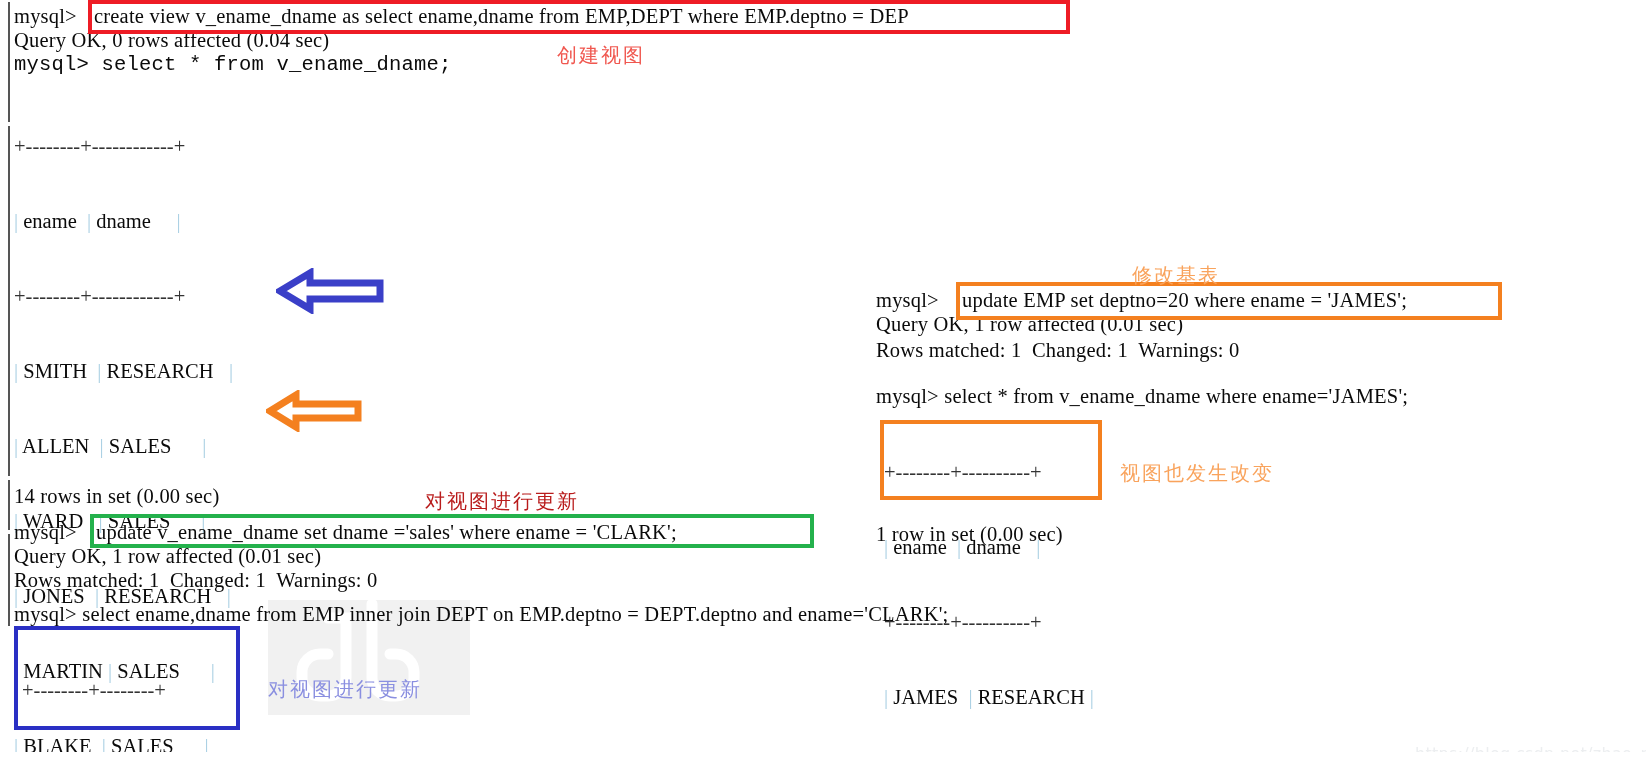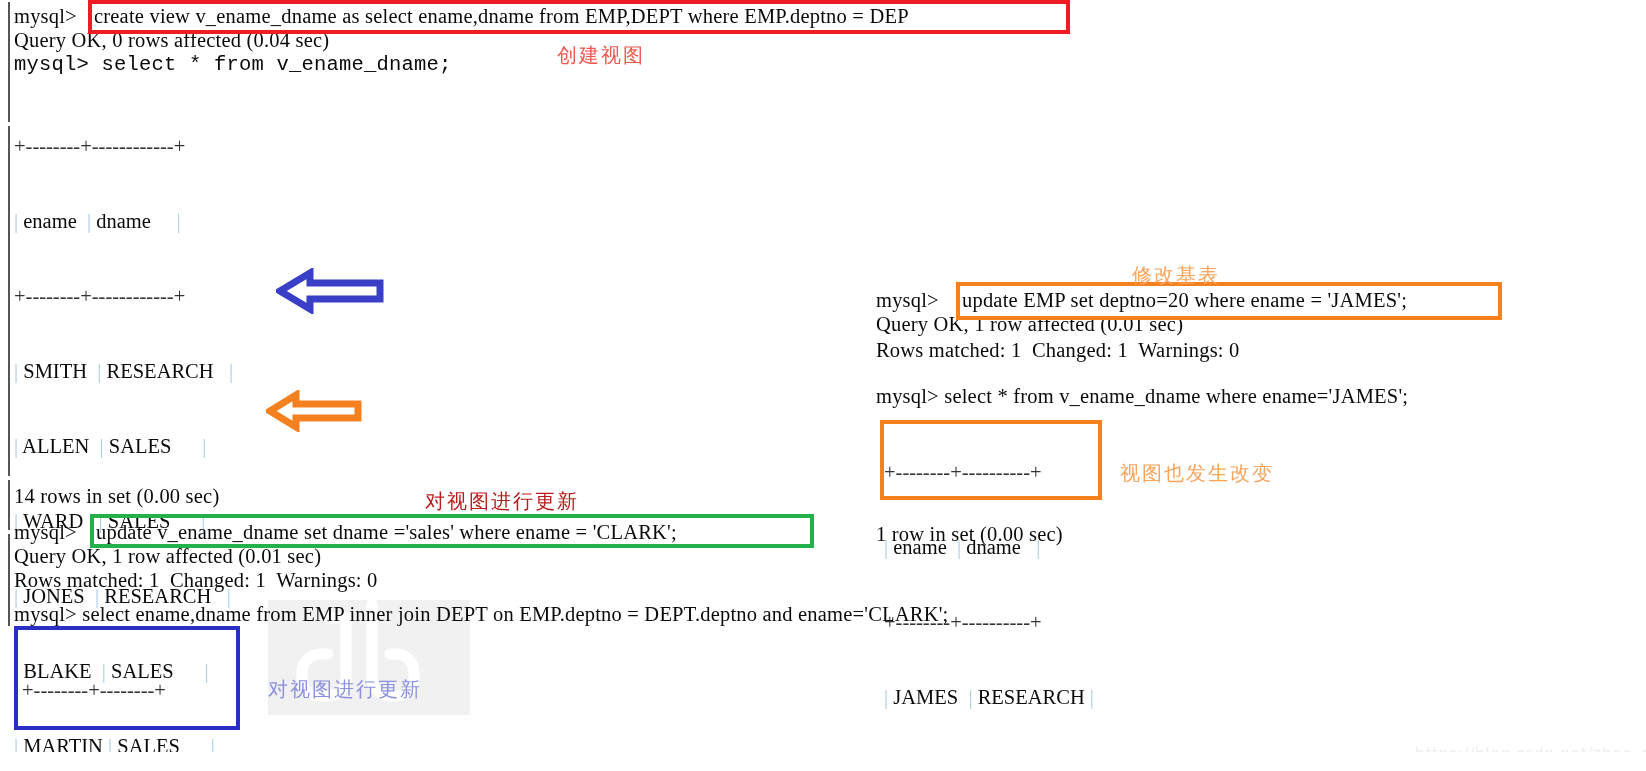--- a/index.html
+++ b/index.html
@@ -124,22 +124,22 @@
   <div class="term" style="left:14px; top:52px;font-family:Liberation Mono, monospace;">mysql&gt; select * from v_ename_dname;</div>
 
   <div class="tbl" style="left:14px; top:84px;">
     <div class="rule">+--------+------------+</div>
     <div><span class="pipe">|</span> <span>ename</span>  <span class="pipe">|</span> <span>dname</span>     <span class="pipe">|</span></div>
     <div class="rule">+--------+------------+</div>
     <div><span class="pipe">|</span> <span>SMITH</span>  <span class="pipe">|</span> <span>RESEARCH</span>   <span class="pipe">|</span></div>
     <div><span class="pipe">|</span> <span>ALLEN</span>  <span class="pipe">|</span> <span>SALES</span>      <span class="pipe">|</span></div>
     <div><span class="pipe">|</span> <span>WARD</span>   <span class="pipe">|</span> <span>SALES</span>      <span class="pipe">|</span></div>
     <div><span class="pipe">|</span> <span>JONES</span>  <span class="pipe">|</span> <span>RESEARCH</span>   <span class="pipe">|</span></div>
+    <div><span class="pipe">|</span> <span>MARTIN</span> <span class="pipe">|</span> <span>SALES</span>      <span class="pipe">|</span></div>
     <div><span class="pipe">|</span> <span>BLAKE</span>  <span class="pipe">|</span> <span>SALES</span>      <span class="pipe">|</span></div>
-    <div><span class="pipe">|</span> <span>MARTIN</span> <span class="pipe">|</span> <span>SALES</span>      <span class="pipe">|</span></div>
     
     
     
     
     
     
     
     
     
   </div>

